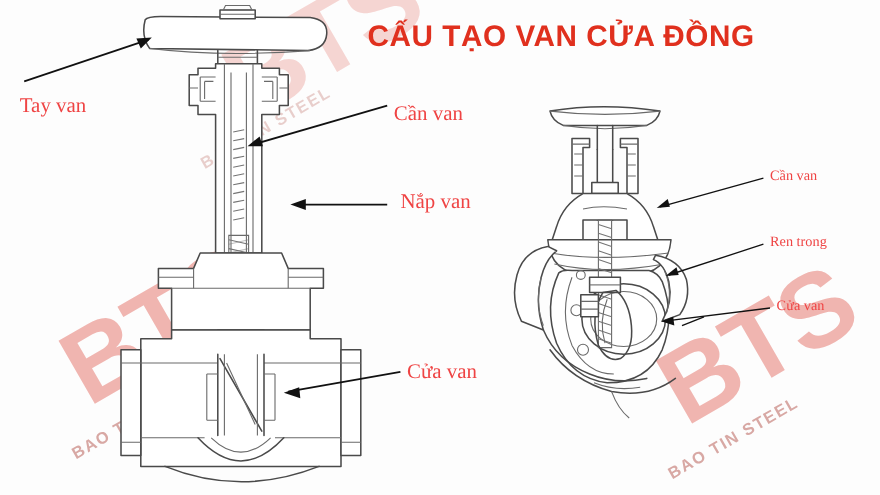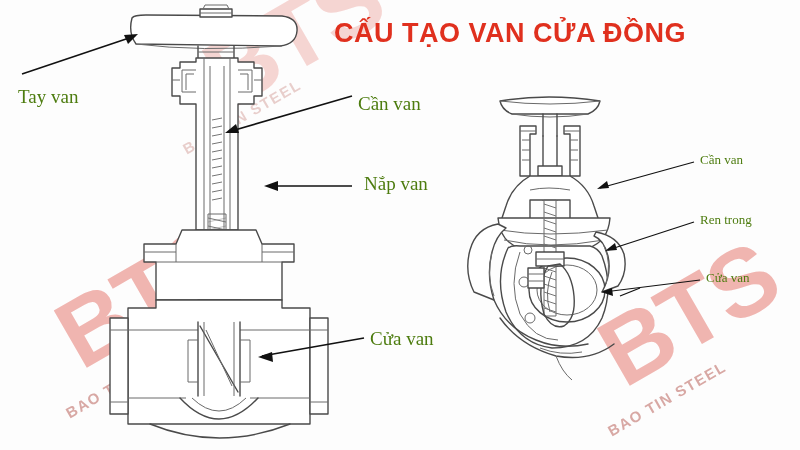--- a/index.html
+++ b/index.html
@@ -50,21 +50,21 @@
     font-size: 15px;
     color: #d8a8a4;
     letter-spacing: 1.5px;
     white-space: nowrap;
   }
   
   .label {
     position: absolute;
     font-family: "Liberation Serif", "DejaVu Serif", serif;
     font-size: 19px;
-    color: #4d7c0f;
+    color: #ef4444;
     white-space: nowrap;
   }
   .label.small {
     font-size: 13px;
   }
   
   svg.layer {
     position: absolute;
     left: 0;
     top: 0;

